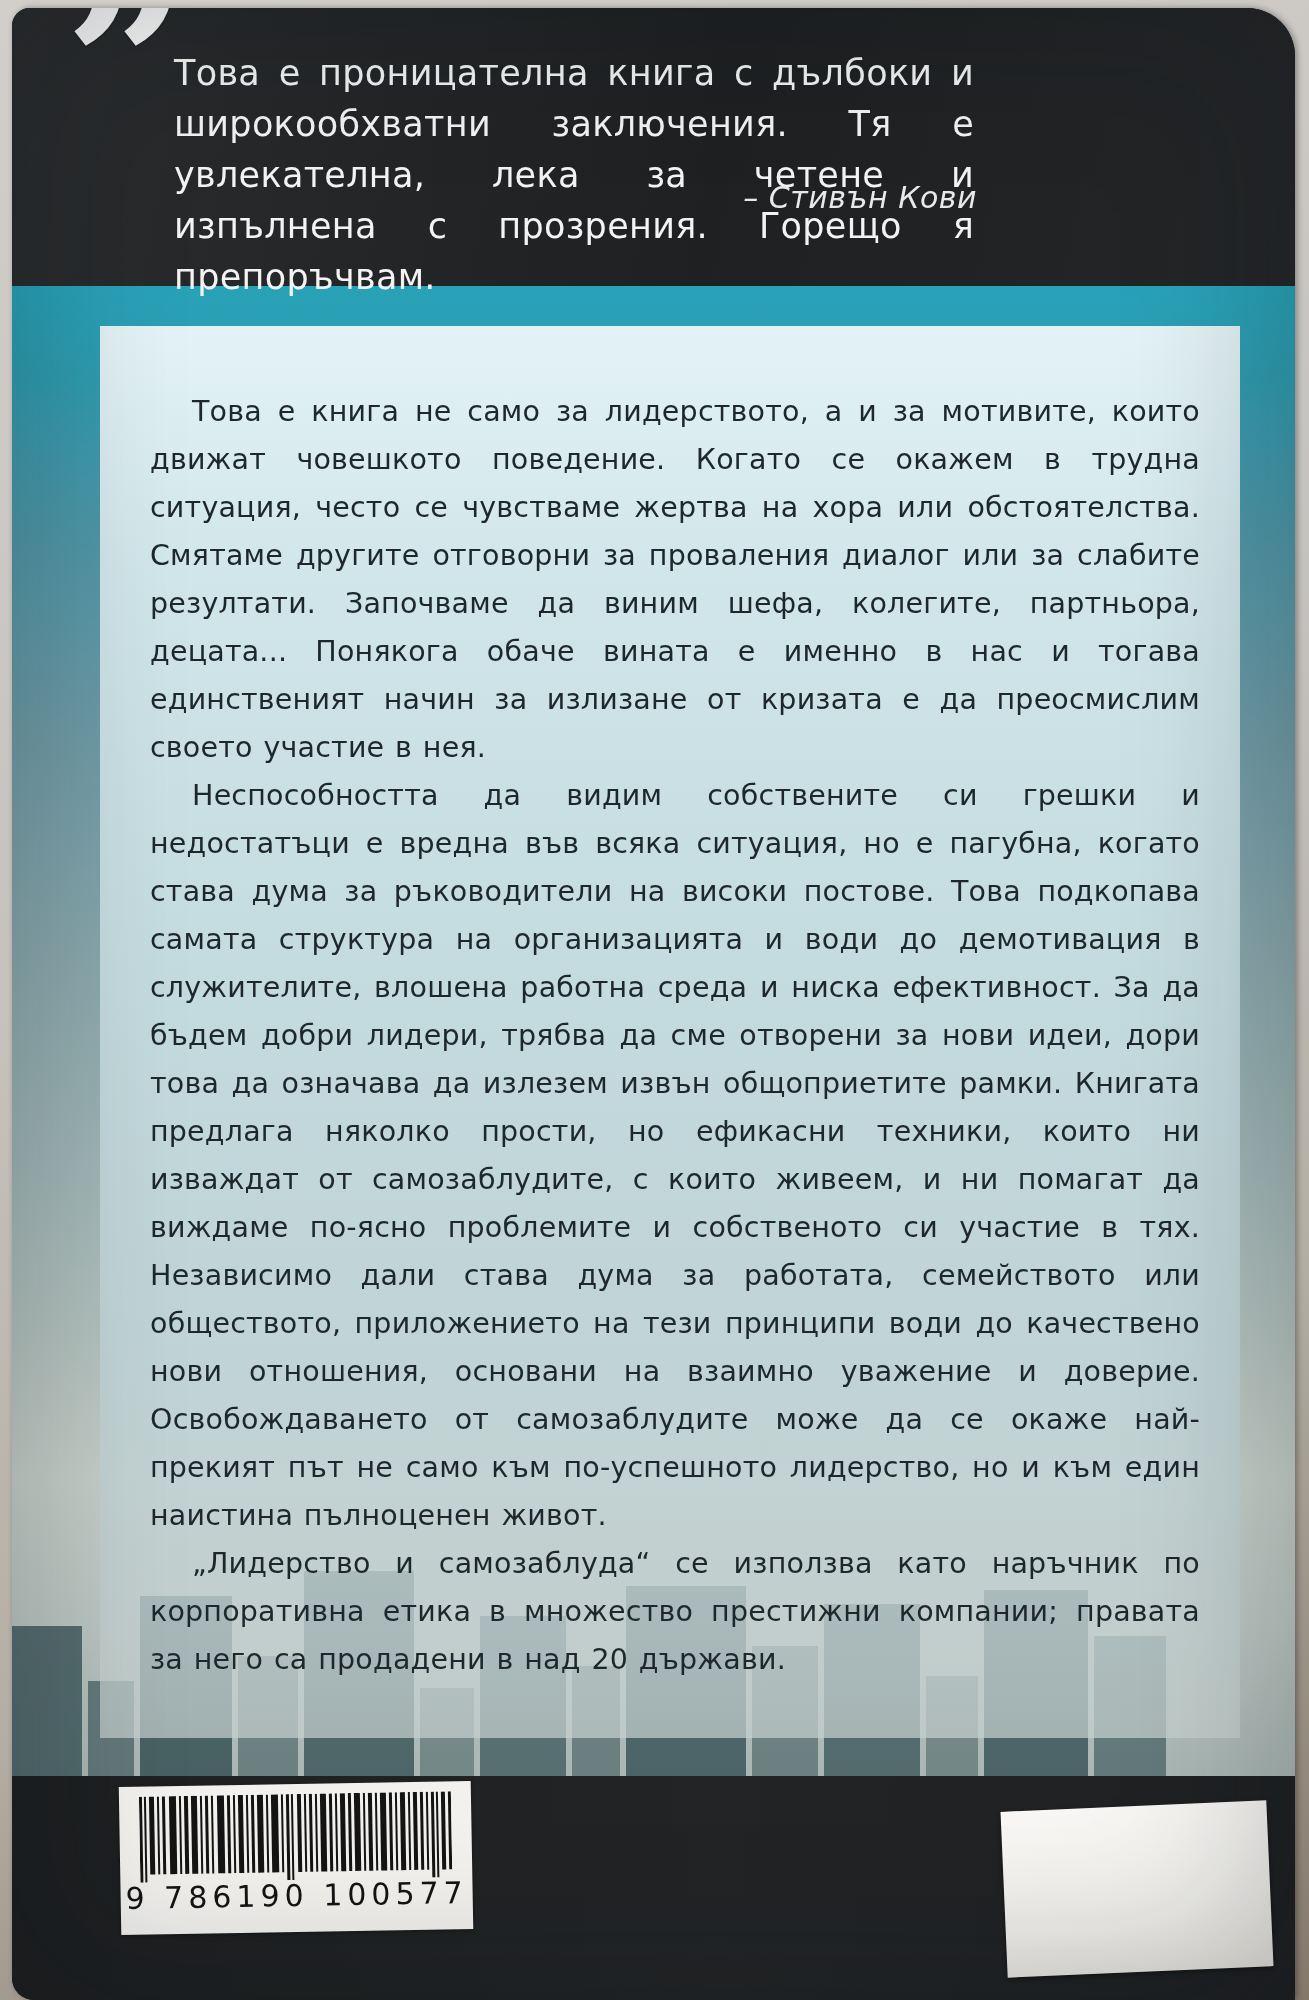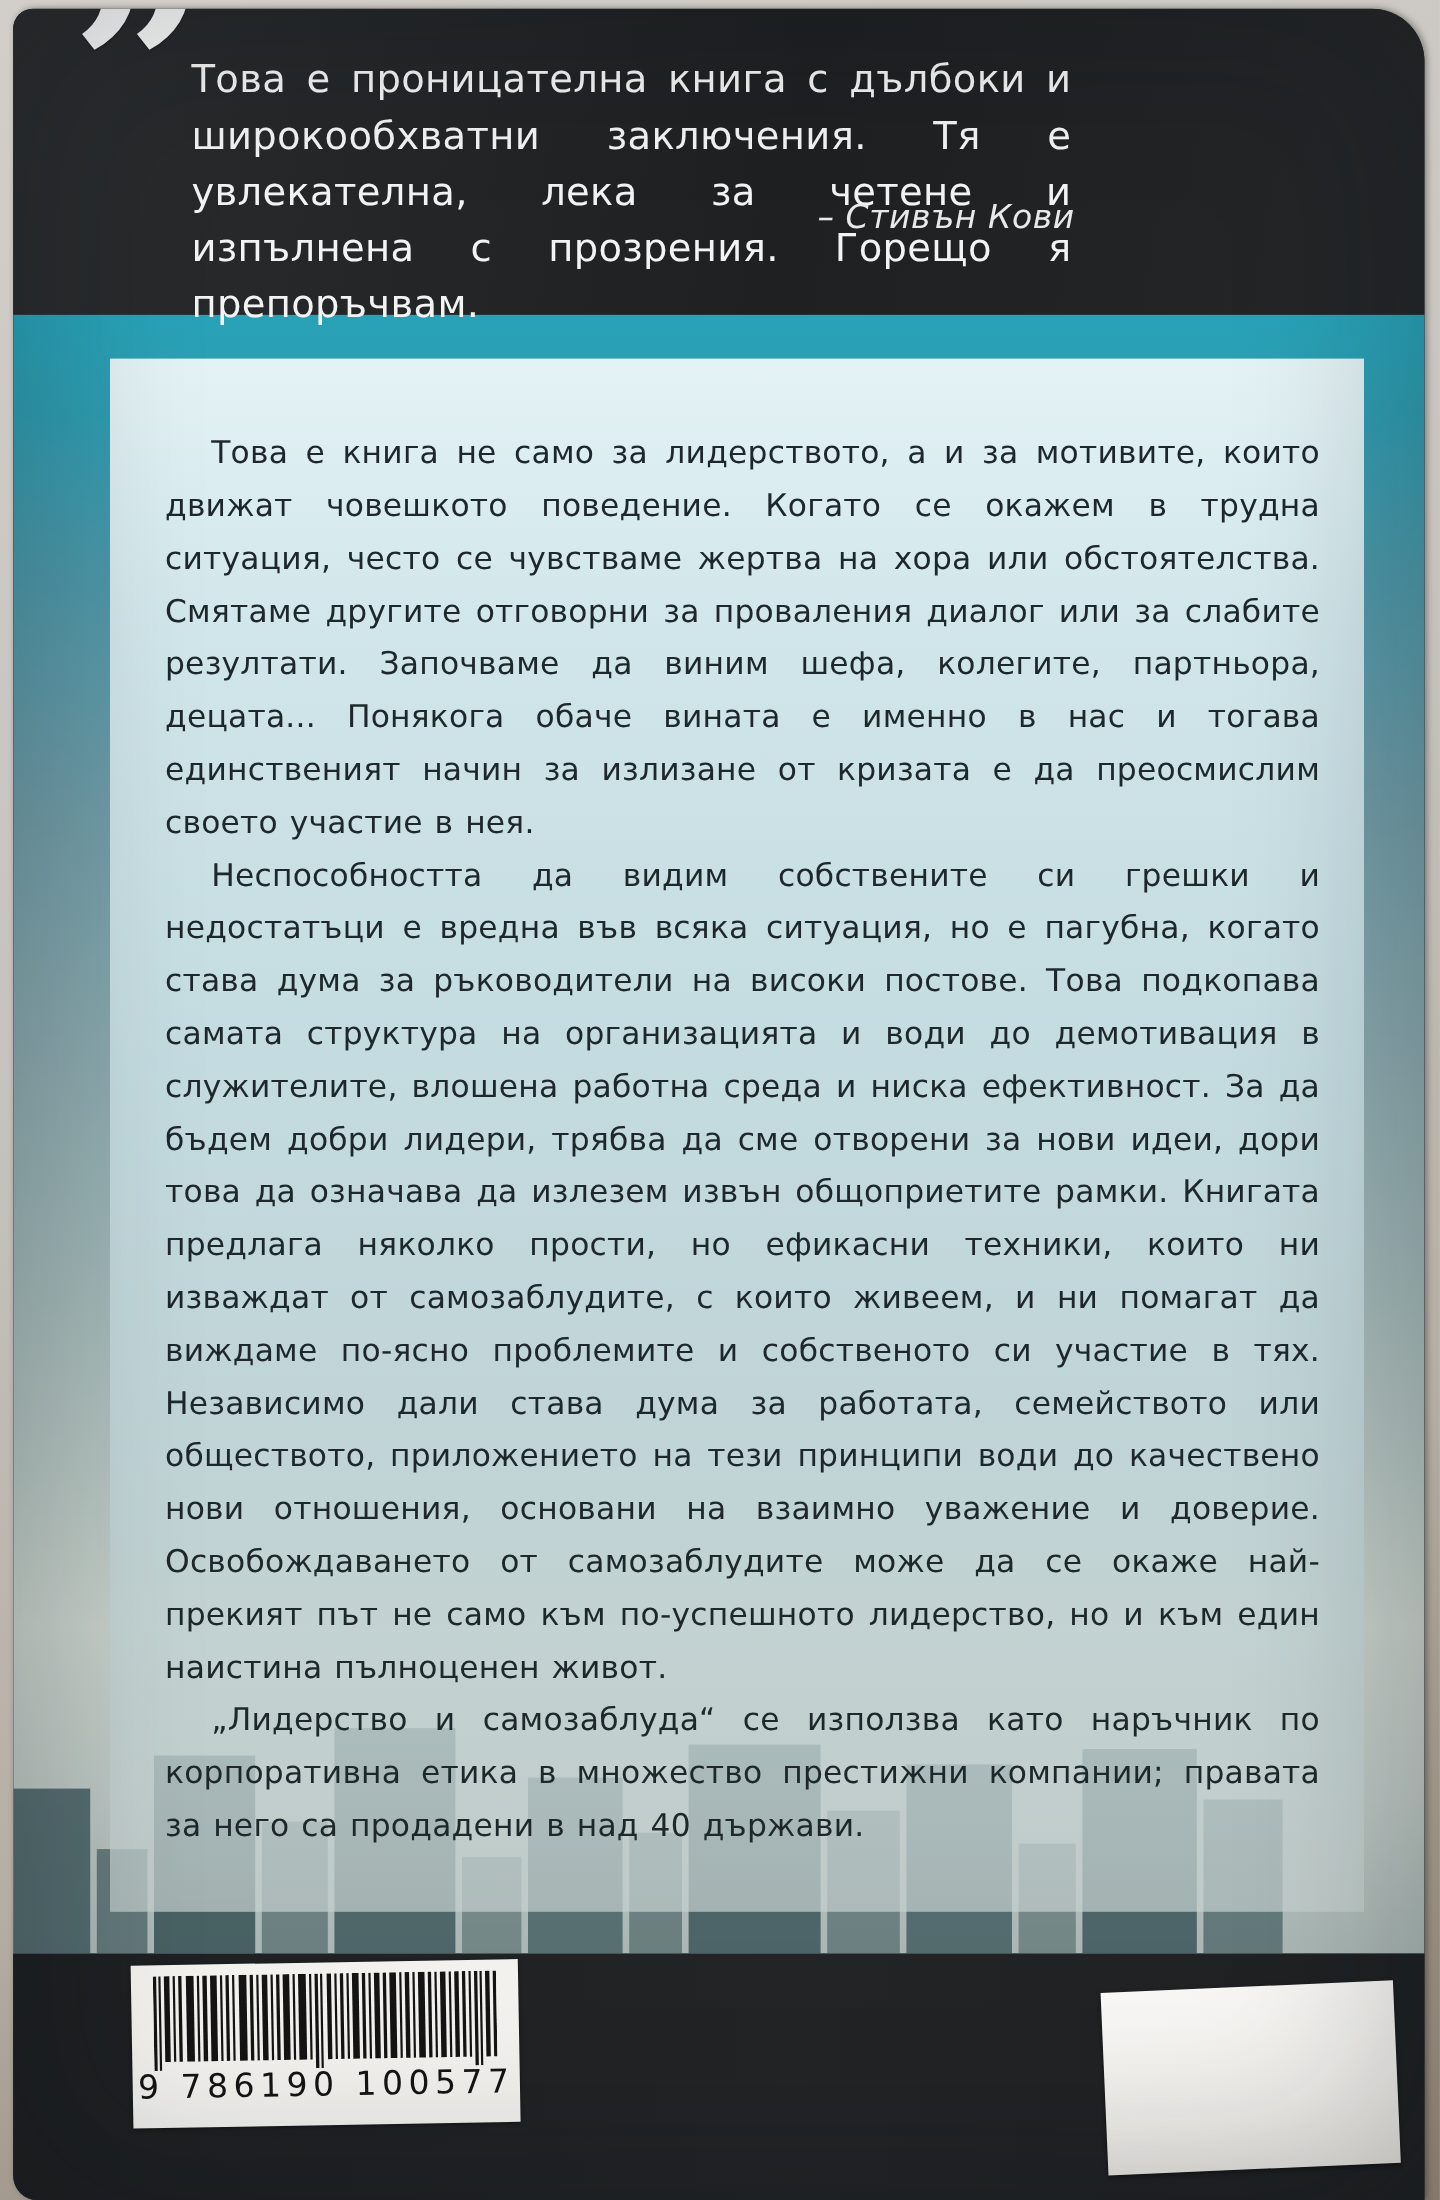--- a/index.html
+++ b/index.html
@@ -116,21 +116,21 @@
       <div class="b" style="width:96px;height:172px;background:rgba(66,92,96,.83);"></div>
       <div class="b" style="width:52px;height:100px;background:rgba(92,114,115,.7);"></div>
       <div class="b" style="width:104px;height:186px;background:rgba(60,86,90,.85);"></div>
       <div class="b" style="width:72px;height:140px;background:rgba(78,102,105,.78);"></div>
     </div>
   </div>
 
   <div class="panel">
     <p>Това е книга не само за лидерството, а и за мотивите, които движат човешкото поведение. Когато се окажем в трудна ситуация, често се чувстваме жертва на хора или обстоятелства. Смятаме другите отговорни за проваления диалог или за слабите резултати. Започваме да виним шефа, колегите, партньора, децата... Понякога обаче вината е именно в нас и тогава единственият начин за излизане от кризата е да преосмислим своето участие в нея.</p>
     <p>Неспособността да видим собствените си грешки и недостатъци е вредна във всяка ситуация, но е пагубна, когато става дума за ръководители на високи постове. Това подкопава самата структура на организацията и води до демотивация в служителите, влошена работна среда и ниска ефективност. За да бъдем добри лидери, трябва да сме отворени за нови идеи, дори това да означава да излезем извън общоприетите рамки. Книгата предлага няколко прости, но ефикасни техники, които ни изваждат от самозаблудите, с които живеем, и ни помагат да виждаме по-ясно проблемите и собственото си участие в тях. Независимо дали става дума за работата, семейството или обществото, приложението на тези принципи води до качествено нови отношения, основани на взаимно уважение и доверие. Освобождаването от самозаблудите може да се окаже най-прекият път не само към по-успешното лидерство, но и към един наистина пълноценен живот.</p>
-    <p>„Лидерство и самозаблуда“ се използва като наръчник по корпоративна етика в множество престижни компании; правата за него са продадени в над 40 държави.</p>
+    <p>„Лидерство и самозаблуда“ се използва като наръчник по корпоративна етика в множество престижни компании; правата за него са продадени в над 20 държави.</p>
   </div>
 
   <div class="bottom-band">
     <div class="barcode-label">
       <svg class="barcode-bars" width="312" height="86" viewBox="0 0 312 86">
         <g fill="#141414">
           <rect x="0" y="0" width="3" height="86"></rect>
             <rect x="5" y="0" width="2" height="86"></rect>
           <rect x="10" y="0" width="5" height="78"></rect>
             <rect x="18" y="0" width="2" height="78"></rect>

